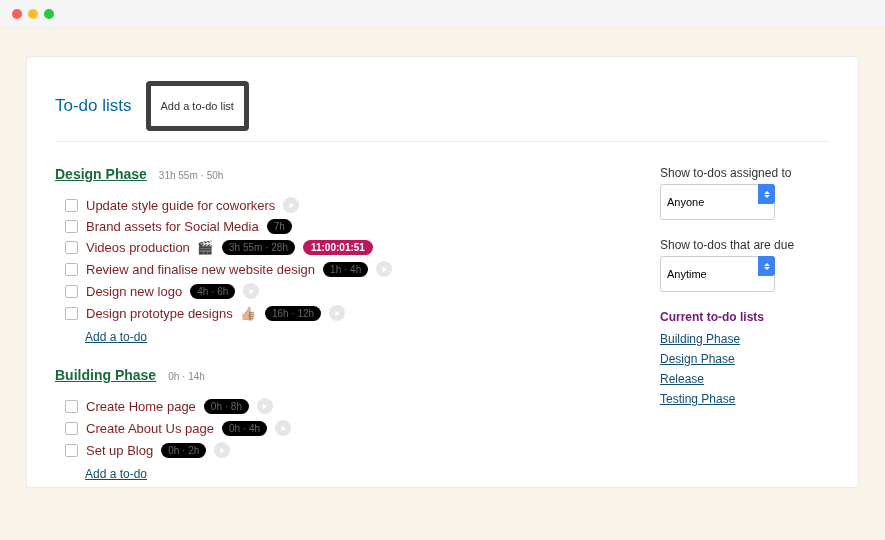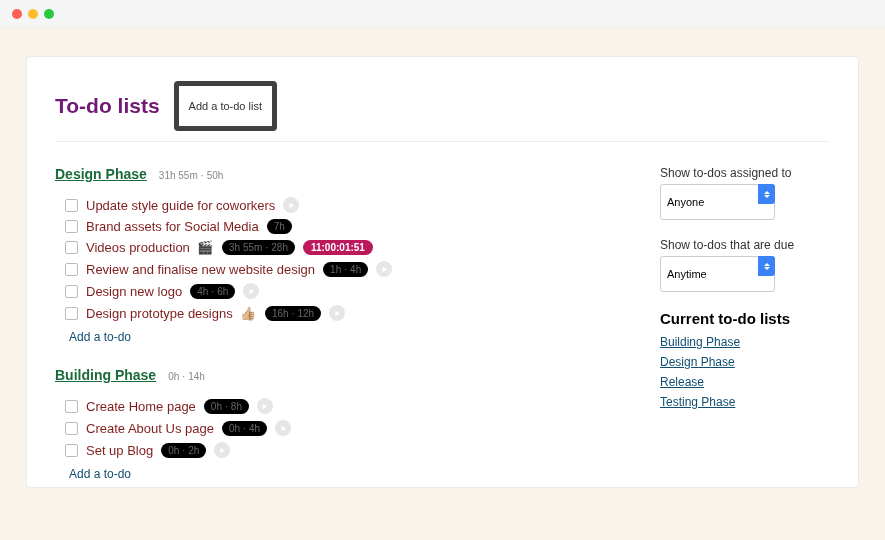--- a/index.html
+++ b/index.html
@@ -9,51 +9,51 @@
   .dot.red { background: #ff5f56; }
   .dot.yellow { background: #ffbd2e; }
   .dot.green { background: #27c93f; }
 
   .app-bg { padding: 28px 26px 0 26px; }
   .breadcrumb-area { padding: 0 0 14px 22px; }
   .project-link { font-size: 22px; font-weight: 700; color: #104f72; text-decoration: underline; }
 
   .panel { background: #fff; border: 1px solid #e9e9e9; border-radius: 4px; padding: 24px 28px 0 28px; height: 432px; overflow: hidden; }
   .panel-header { display: flex; align-items: center; gap: 14px; padding-bottom: 10px; border-bottom: 1px solid #eee; margin-bottom: 24px; }
-  .panel-title { font-size: 21px; color: #701a75; font-weight: 700; }
+  .panel-title { font-size: 17px; color: #0369a1; font-weight: 400; }
   .btn-add-list { font-size: 11px; color: #333; padding: 14px 10px; border: 5px solid #404040; border-radius: 4px; background: #fff; cursor: pointer; }
 
   .content { display: flex; gap: 40px; }
   .main-col { flex: 1; }
   .side-col { width: 170px; font-size: 12px; color: #333; }
 
   .list-block { margin-bottom: 22px; }
   .list-title-row { display: flex; align-items: baseline; gap: 12px; margin-bottom: 12px; }
   .list-title { font-size: 14px; font-weight: 700; color: #1a6b3a; text-decoration: underline; }
   .list-meta { font-size: 10px; color: #888; }
 
   .todo-row { display: flex; align-items: center; gap: 8px; padding: 3px 0 3px 10px; font-size: 13px; color: #333; }
   .cb { width: 13px; height: 13px; border: 1px solid #bbb; border-radius: 2px; background: #fff; cursor: pointer; flex-shrink: 0; }
   .todo-label { color: #7f1d1d; }
   .pill { font-size: 10px; background: #000000; color: #666; padding: 2px 7px; border-radius: 10px; }
   .timer { font-size: 10px; background: #be185d; color: #fff; padding: 2px 8px; border-radius: 10px; font-weight: 700; }
   .play-btn { width: 16px; height: 16px; border-radius: 50%; background: #e6e6e6; display: inline-flex; align-items: center; justify-content: center; cursor: pointer; flex-shrink: 0; }
   .play-btn svg { width: 7px; height: 7px; fill: #fff; }
   .emoji { font-size: 13px; }
-  .add-todo { font-size: 12px; color: #104f72; margin-left: 14px; margin-top: 6px; display: inline-block; cursor: pointer; }
+  .add-todo { font-size: 12px; color: #104f72; text-decoration: underline; margin-left: 30px; margin-top: 6px; display: inline-block; cursor: pointer; }
 
   .side-label { font-size: 12px; color: #333; margin-bottom: 4px; }
   .sel-wrap { position: relative; margin-bottom: 18px; }
   .sel { width: 115px; height: 36px; font-size: 11px; padding: 1px 22px 1px 6px; border: 1px solid #ccc; border-radius: 3px; background: #fff; appearance: none; }
   .sel-btn { position: absolute; left: 98px; top: 0; width: 17px; height: 20px; background: #3b82f6; border-radius: 0 3px 3px 0; display: flex; flex-direction: column; align-items: center; justify-content: center; gap: 1px; }
   .sel-btn::before, .sel-btn::after { content: ""; width: 0; height: 0; border-left: 3px solid transparent; border-right: 3px solid transparent; }
   .sel-btn::before { border-bottom: 3px solid #fff; }
   .sel-btn::after { border-top: 3px solid #fff; }
 
-  .side-heading { font-size: 15px; font-weight: 700; color: #000000; margin-bottom: 8px; }
+  .side-heading { font-size: 12px; font-weight: 700; color: #701a75; margin-bottom: 8px; }
   .side-link { display: block; font-size: 12px; color: #104f72; text-decoration: underline; margin-bottom: 6px; cursor: pointer; }
 </style>
 </head>
 <body>
 
 <div class="window-chrome">
   <div class="dot red"></div>
   <div class="dot yellow"></div>
   <div class="dot green"></div>
 </div>

